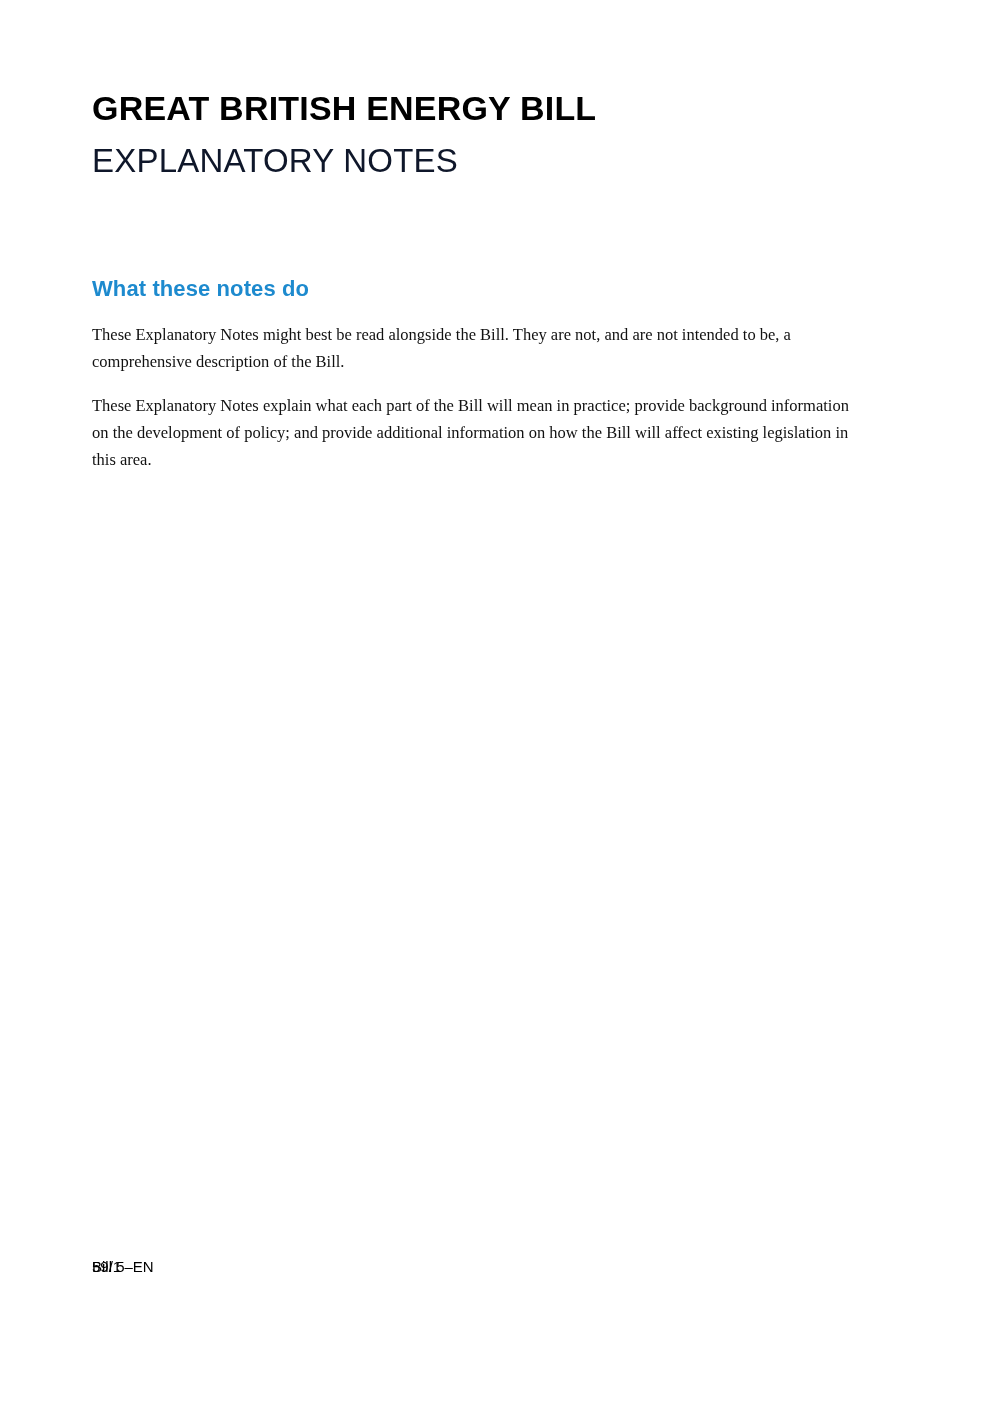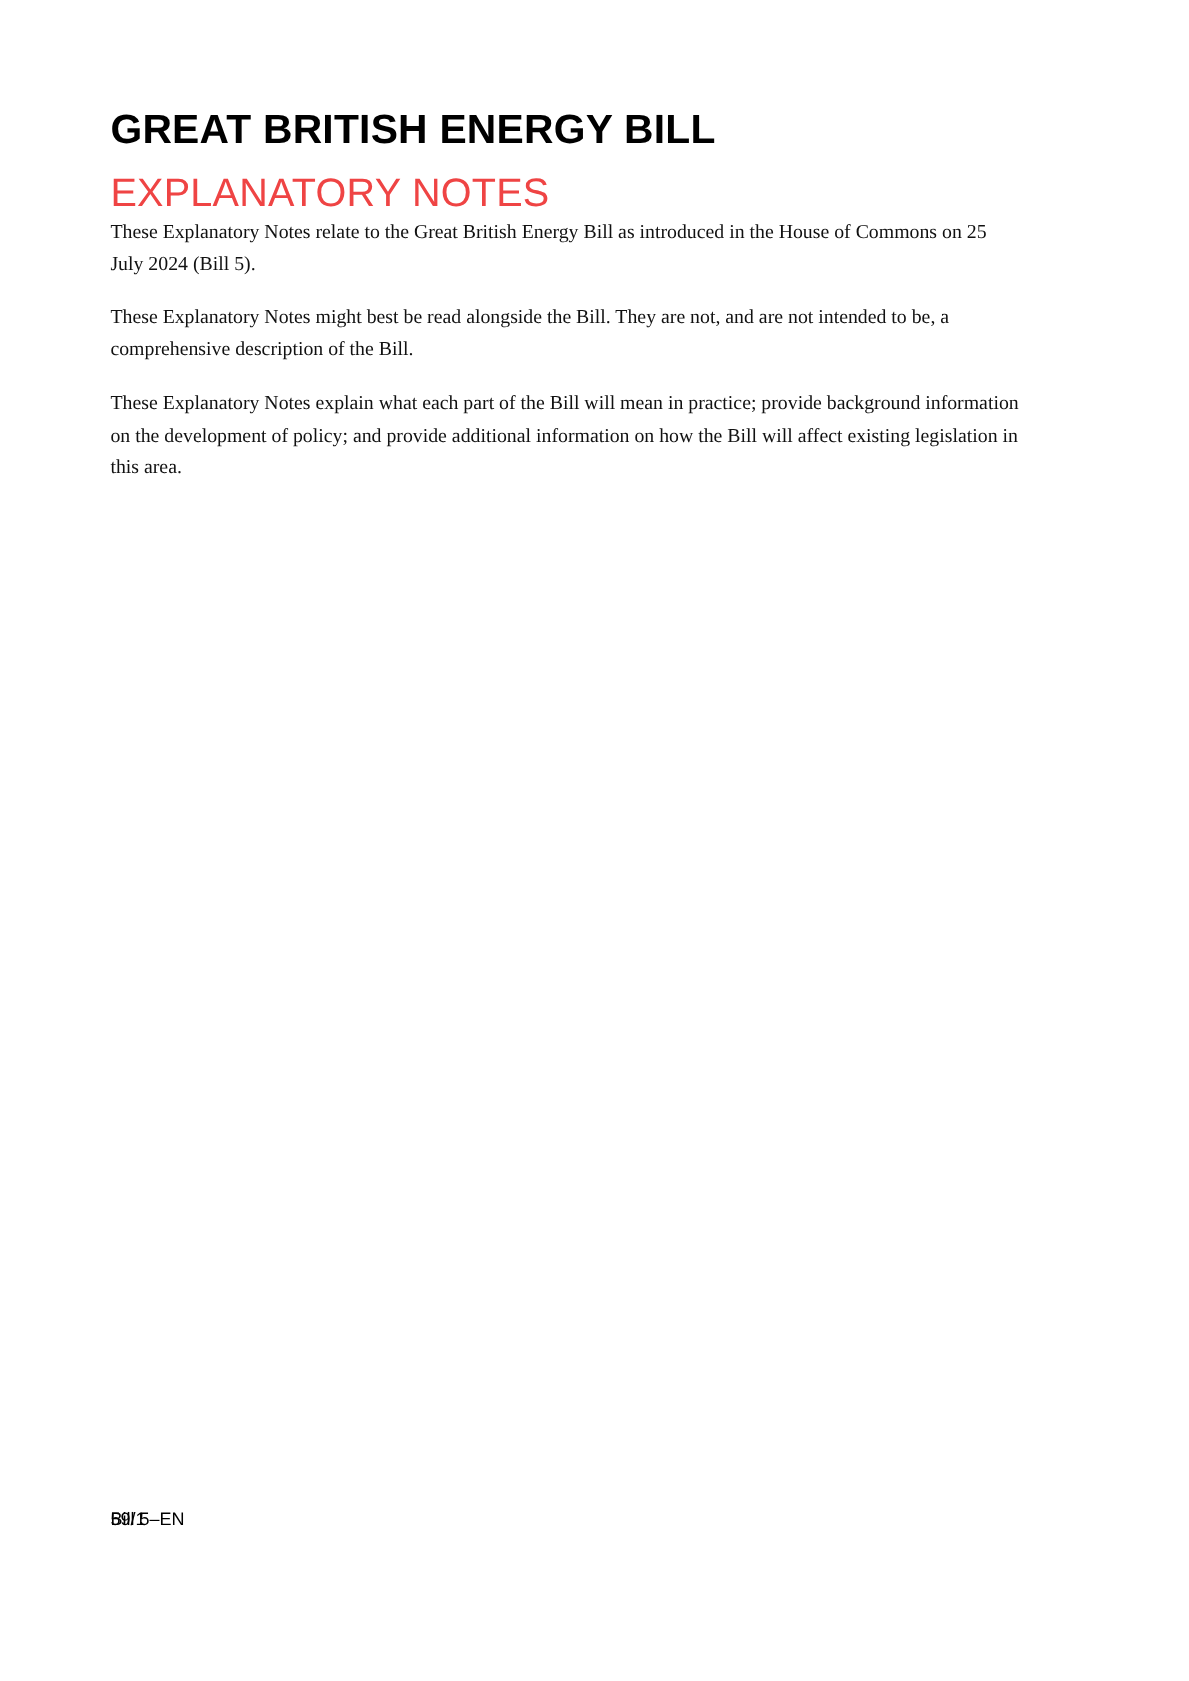--- a/index.html
+++ b/index.html
@@ -38,21 +38,21 @@
     margin: 0 0 14px 0;
     color: #000000;
   }
   .doc-subtitle {
     font-family: "Liberation Sans", sans-serif;
     font-weight: normal;
     font-size: 33px;
     line-height: 1.15;
     letter-spacing: 0.2px;
     margin: 0;
-    color: #ef4444;
+    color: #0f172a;
   }
   .section-heading {
     font-family: "Liberation Sans", sans-serif;
     font-weight: bold;
     font-size: 22px;
     color: #1d8ace;
     margin: 96px 0 20px 0;
     letter-spacing: 0.1px;
   }
   p.body-para {
@@ -92,22 +92,22 @@
 <body>
 
 <div class="page">
 
   <div class="content">
 
     <h1 class="doc-title">GREAT BRITISH ENERGY BILL</h1>
 
     <h2 class="doc-subtitle">EXPLANATORY NOTES</h2>
 
+    <h3 class="section-heading">What these notes do</h3>
 
-    <p class="body-para">These Explanatory Notes relate to the Great British Energy Bill as introduced in the House of Commons on 25 July 2024 (Bill 5).</p>
 
 
     <p class="body-para">These Explanatory Notes might best be read alongside the Bill. They are not, and are not intended to be, a comprehensive description of the Bill.</p>
 
     <p class="body-para">These Explanatory Notes explain what each part of the Bill will mean in practice; provide background information on the development of policy; and provide additional information on how the Bill will affect existing legislation in this area.</p>
 
   </div>
 
   <div class="footer">
     <span class="footer-left">Bill 5–EN</span>

